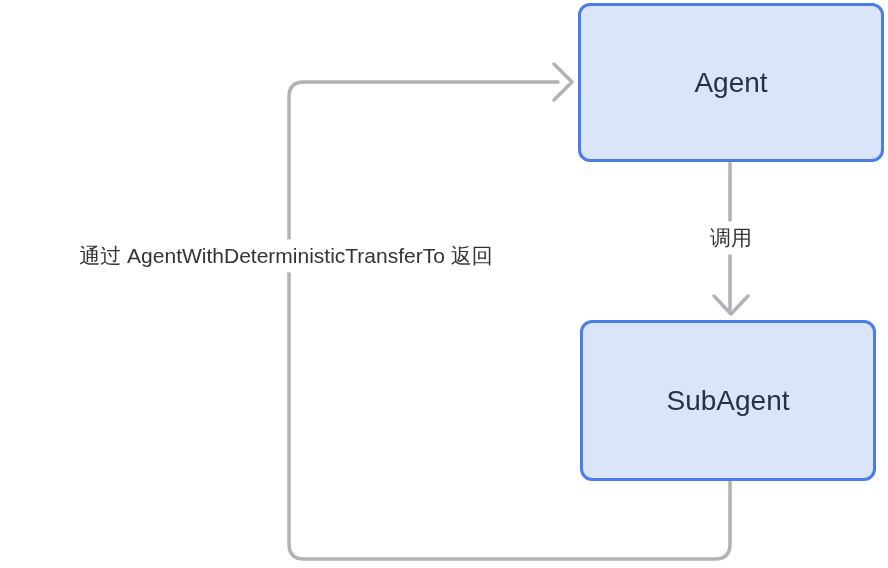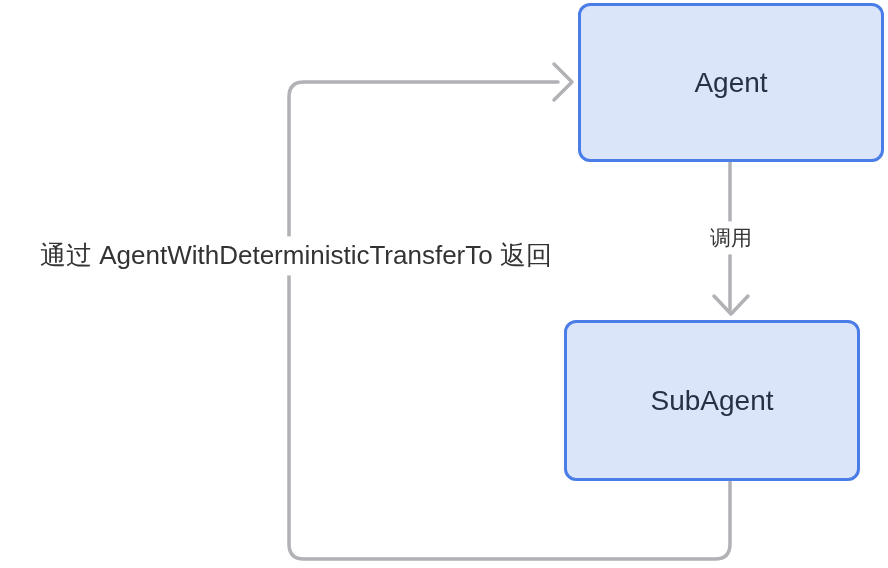--- a/index.html
+++ b/index.html
@@ -41,43 +41,43 @@
     color: #263147;
     font-size: 28px;
   }
   .node-agent {
     left: 578px;
     top: 3px;
     width: 306px;
     height: 159px;
   }
   .node-subagent {
-    left: 564px;
+    left: 580px;
     top: 320px;
     width: 296px;
     height: 161px;
   }
   .edge-label {
     position: absolute;
     transform: translate(-50%, -50%);
     background: #ffffff;
     color: #333333;
     padding: 4px 6px;
     white-space: nowrap;
     line-height: 1.2;
   }
   .edge-label.call {
     left: 731px;
     top: 238px;
     font-size: 21px;
   }
   .edge-label.return {
-    left: 296px;
+    left: 286px;
     top: 256px;
-    font-size: 26px;
+    font-size: 21px;
   }
 </style>
 </head>
 <body>
 
 <div class="canvas">
 
   <svg class="edge-layer" viewBox="0 0 888 568" xmlns="http://www.w3.org/2000/svg">
 
     <path d="M730 163 L730 310"></path>

